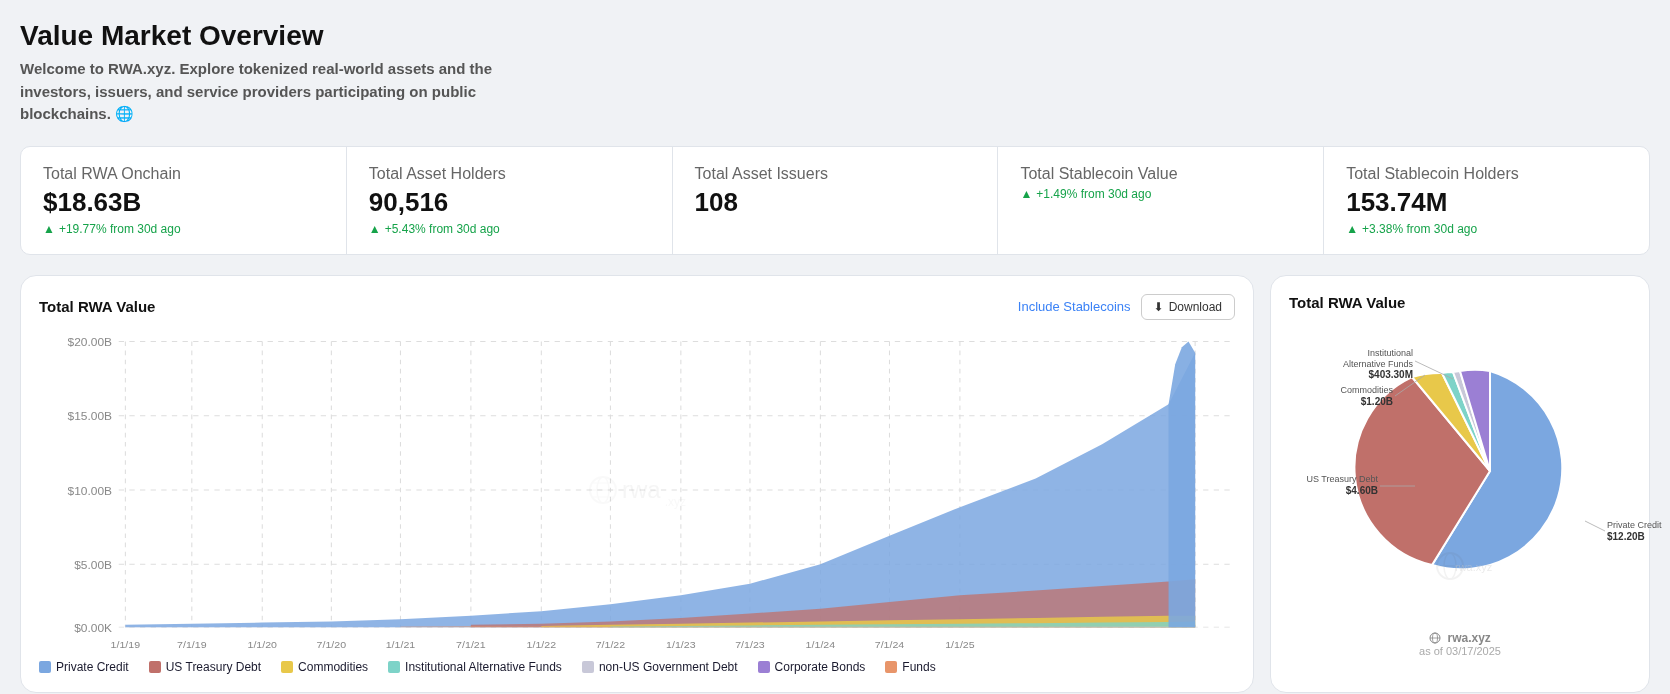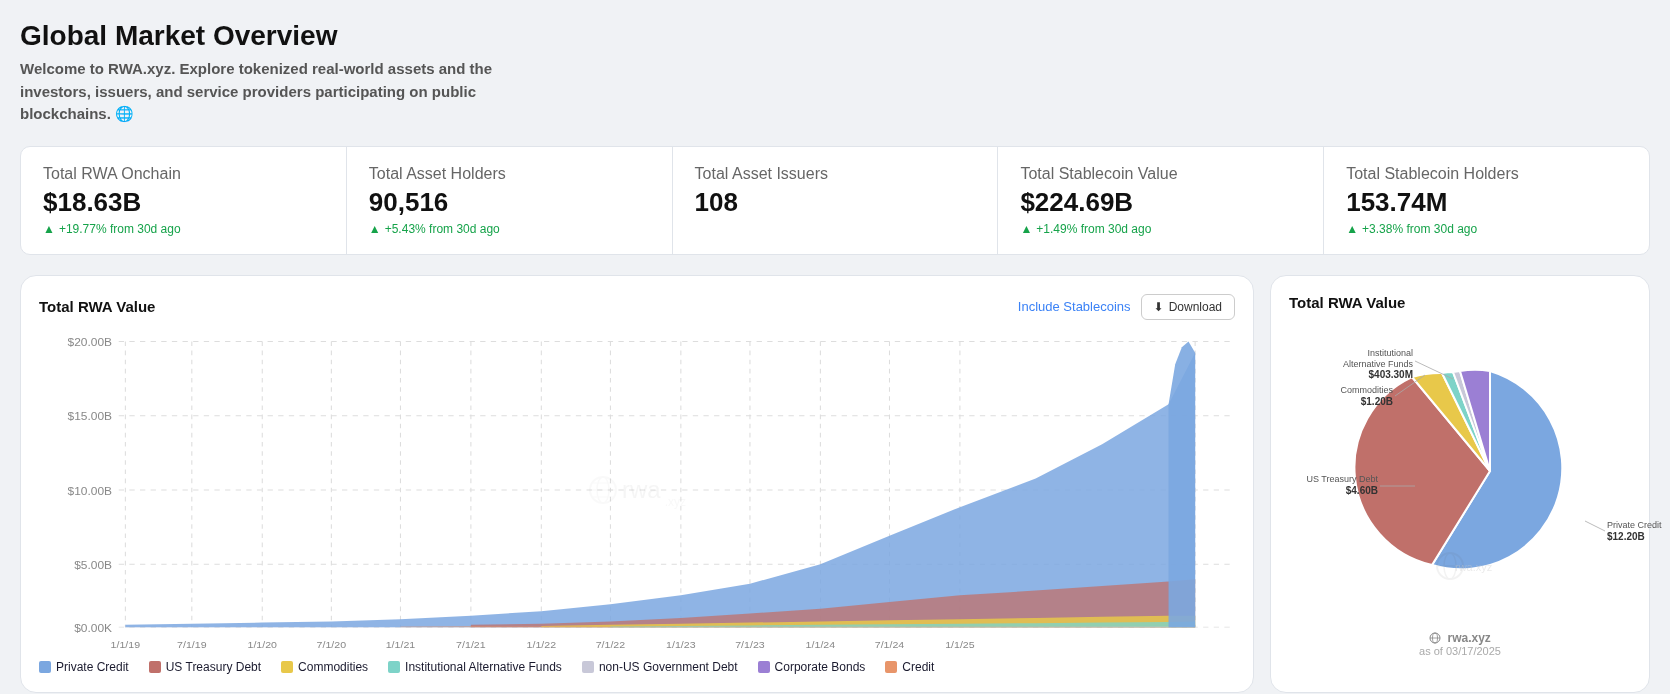--- a/index.html
+++ b/index.html
@@ -104,21 +104,21 @@
       color: #bbb;
       margin-top: 10px;
     }
     .rwa-watermark .rwa-brand { color: #888; font-weight: 600; font-size: 12px; }
     .rwa-watermark .rwa-date { color: #aaa; font-size: 11px; }
   </style>
 </head>
 <body>
 
 <div class="page-header">
-  <h1 class="page-title">Global Market Overview</h1>
+  <h1 class="page-title">Value Market Overview</h1>
   <p class="page-subtitle">Welcome to RWA.xyz. Explore tokenized real-world assets and the investors, issuers, and service providers participating on public blockchains. 🌐</p>
 </div>
 
 <div class="stats-row">
 <div class="stat-card">
       <div class="stat-label">Total RWA Onchain</div>
       <div class="stat-value">$18.63B</div>
       <div class="stat-change"><span class="arrow">▲</span> +19.77% from 30d ago</div>
     </div>
     <div class="stat-card">
@@ -126,21 +126,20 @@
       <div class="stat-value">90,516</div>
       <div class="stat-change"><span class="arrow">▲</span> +5.43% from 30d ago</div>
     </div>
     <div class="stat-card">
       <div class="stat-label">Total Asset Issuers</div>
       <div class="stat-value">108</div>
 
     </div>
     <div class="stat-card">
       <div class="stat-label">Total Stablecoin Value</div>
-      <div class="stat-value">$224.69B</div>
       <div class="stat-change"><span class="arrow">▲</span> +1.49% from 30d ago</div>
     </div>
     <div class="stat-card">
       <div class="stat-label">Total Stablecoin Holders</div>
       <div class="stat-value">153.74M</div>
       <div class="stat-change"><span class="arrow">▲</span> +3.38% from 30d ago</div>
     </div>
   </div>
 
 <div class="charts-row">
@@ -252,21 +251,21 @@
       <div class="legend-item">
         <div class="legend-dot" style="background:#c8c8d8;"></div>
         <span>non-US Government Debt</span>
       </div>
       <div class="legend-item">
         <div class="legend-dot" style="background:#9b7fd4;"></div>
         <span>Corporate Bonds</span>
       </div>
       <div class="legend-item">
         <div class="legend-dot" style="background:#e8956a;"></div>
-        <span>Credit</span>
+        <span>Funds</span>
       </div>
     </div>
   </div>
 
   <div class="chart-card chart-card-pie">
     <div class="chart-header">
       <span class="chart-title">Total RWA Value</span>
     </div>
     <div style="position:relative; display:flex; justify-content:center; align-items:center; margin-top: 10px;">
       <svg width="340" height="300" viewBox="0 0 340 300" class="pie-svg">

